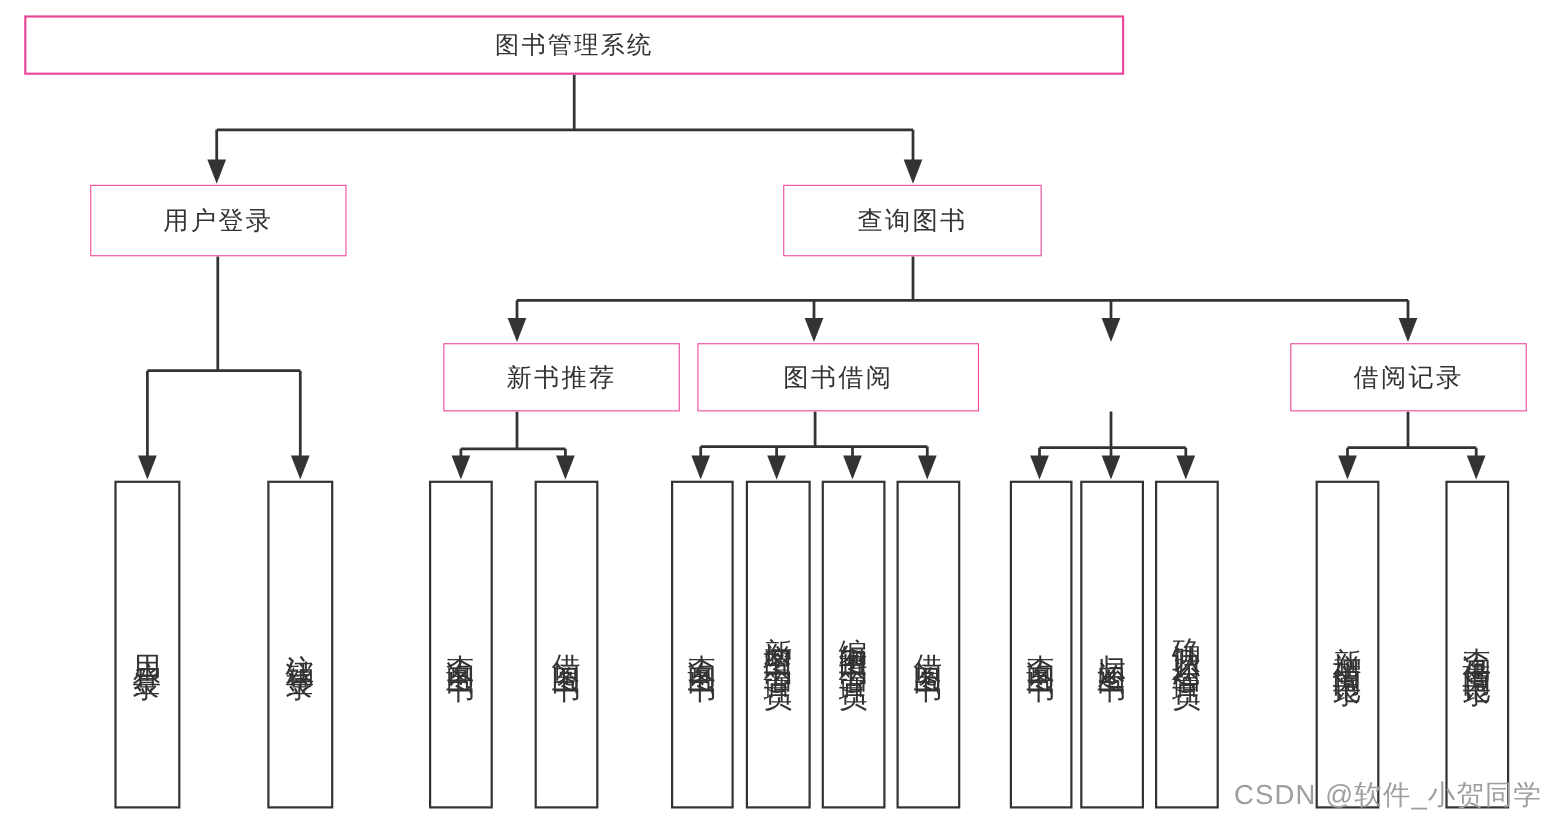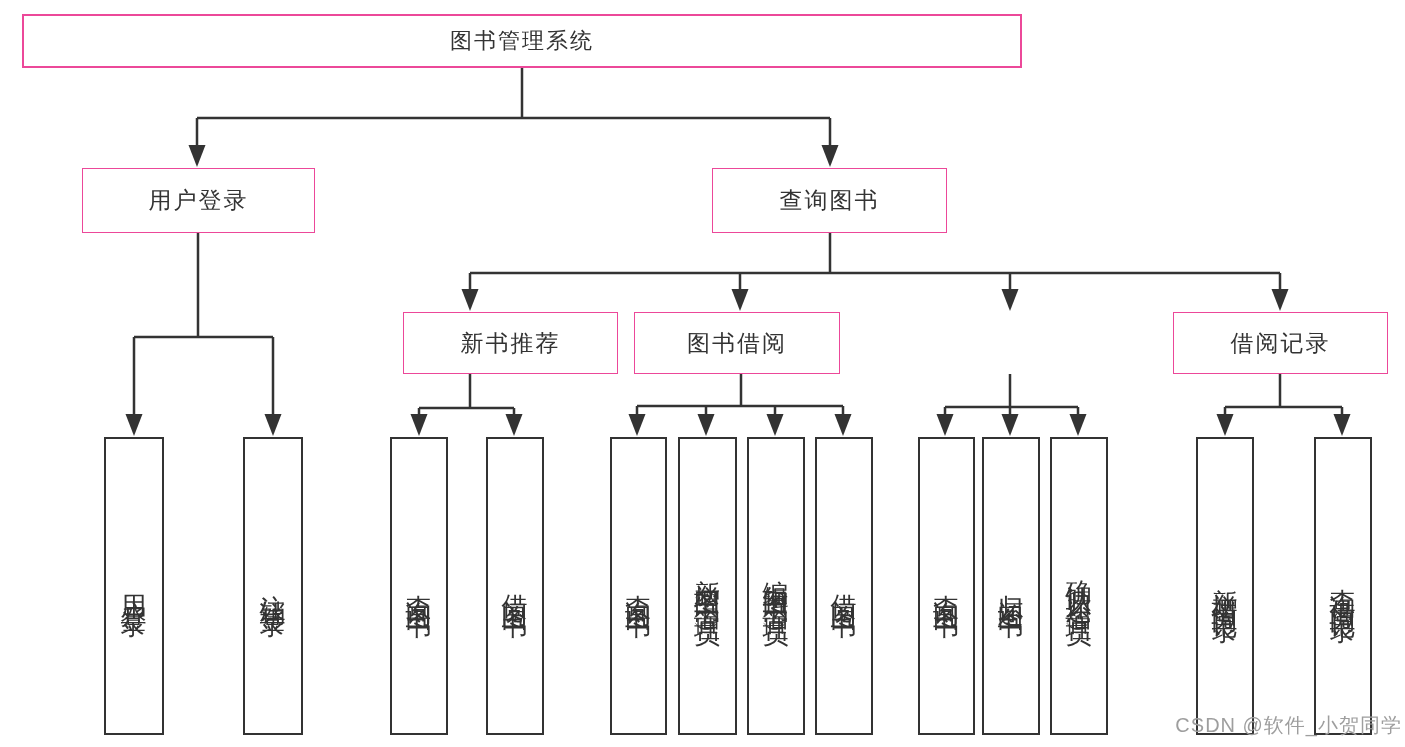--- a/index.html
+++ b/index.html
@@ -53,21 +53,21 @@
     color: #333333;
     font-size: 26px;
     letter-spacing: 6px;
     line-height: 1;
   }
   .watermark {
     position: absolute;
     right: 3px;
     bottom: 8px;
     color: #9e9e9e;
-    font-size: 20px;
+    font-size: 25px;
     letter-spacing: 1px;
     white-space: nowrap;
   }
 </style>
 </head>
 <body>
 
 <div class="stage">
 
   <svg class="wires" viewBox="0 0 1405 747" xmlns="http://www.w3.org/2000/svg">
@@ -100,21 +100,21 @@
     <polygon points="1216.5,414 1233.5,414 1225,436"></polygon>
     <polygon points="1333.5,414 1350.5,414 1342,436"></polygon>
   </svg>
 
   <div class="hbox root" style="left:22px; top:14px; width:1000px; height:54px;">图书管理系统</div>
 
   <div class="hbox" style="left:82px; top:168px; width:233px; height:65px;">用户登录</div>
   <div class="hbox" style="left:712px; top:168px; width:235px; height:65px;">查询图书</div>
 
   <div class="hbox" style="left:363px; top:312px; width:215px; height:62px;margin-left:40px;">新书推荐</div>
-  <div class="hbox" style="left:634px; top:312px; width:206px; height:62px;">图书借阅</div>
+  <div class="hbox" style="left:634px; top:312px; width:256px; height:62px;">图书借阅</div>
   <div class="hbox" style="left:1173px; top:312px; width:215px; height:62px;">借阅记录</div>
 
   <div class="vbox" style="left:104px; width:60px;">
     <span class="vtext">用户登录</span>
   </div>
   <div class="vbox" style="left:243px; width:60px;">
     <span class="vtext">注销登录</span>
   </div>
 
   <div class="vbox" style="left:390px; width:58px;">

